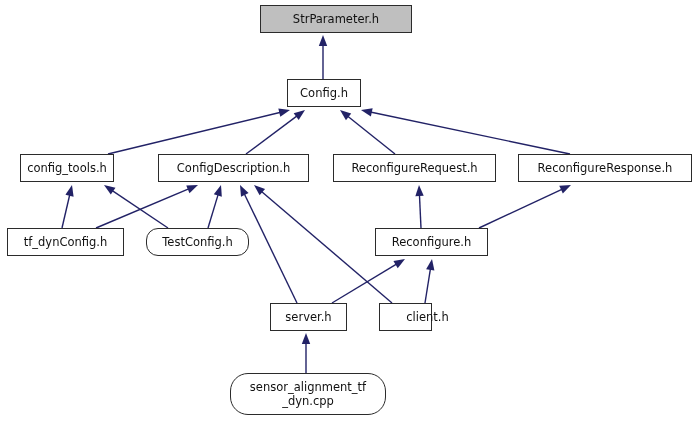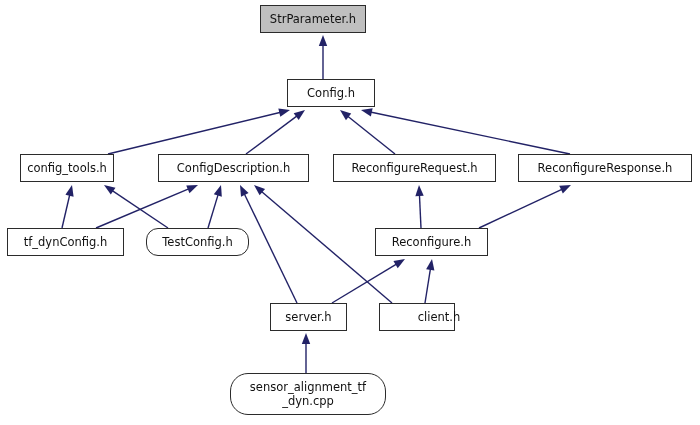--- a/index.html
+++ b/index.html
@@ -109,27 +109,27 @@
       <g>
         <line x1="479" y1="228" x2="562.3936515869456" y2="189.02253241044934" stroke="#222266" stroke-width="1.4"></line>
         <polygon points="571,185 562.8131372189778,193.46258103681805 559.256371719212,185.85275717685414" fill="#222266"></polygon>
       </g>
       <g>
         <line x1="306" y1="373" x2="306" y2="342.5" stroke="#222266" stroke-width="1.4"></line>
         <polygon points="306,333 310.2,344 301.8,344" fill="#222266"></polygon>
       </g>
     </svg>
   <div id="node-layer">
-      <div class="node highlight" style="left: 260px; top: 5px; width: 106px; height: 28px; border-color: rgb(43, 43, 43); background: rgb(191, 191, 191);"><span>StrParameter.h</span></div>
-      <div class="node" style="left: 287px; top: 79px; width: 88px; height: 28px; border-color: rgb(43, 43, 43); background: rgb(255, 255, 255);"><span>Config.h</span></div>
+      <div class="node highlight" style="left: 260px; top: 5px; width: 152px; height: 28px; border-color: rgb(43, 43, 43); background: rgb(191, 191, 191);"><span>StrParameter.h</span></div>
+      <div class="node" style="left: 287px; top: 79px; width: 74px; height: 28px; border-color: rgb(43, 43, 43); background: rgb(255, 255, 255);"><span>Config.h</span></div>
       <div class="node" style="left: 20px; top: 154px; width: 94px; height: 28px; border-color: rgb(43, 43, 43); background: rgb(255, 255, 255);"><span>config_tools.h</span></div>
       <div class="node" style="left: 158px; top: 154px; width: 151px; height: 28px; border-color: rgb(43, 43, 43); background: rgb(255, 255, 255);"><span>ConfigDescription.h</span></div>
       <div class="node" style="left: 333px; top: 154px; width: 163px; height: 28px; border-color: rgb(43, 43, 43); background: rgb(255, 255, 255);"><span>ReconfigureRequest.h</span></div>
       <div class="node" style="left: 518px; top: 154px; width: 174px; height: 28px; border-color: rgb(43, 43, 43); background: rgb(255, 255, 255);"><span>ReconfigureResponse.h</span></div>
       <div class="node" style="left: 7px; top: 228px; width: 117px; height: 28px; border-color: rgb(43, 43, 43); background: rgb(255, 255, 255);"><span>tf_dynConfig.h</span></div>
       <div class="node" style="left: 146px; top: 228px; width: 103px; height: 28px; border-color: rgb(43, 43, 43); background: rgb(255, 255, 255); border-radius: 12px;"><span>TestConfig.h</span></div>
       <div class="node" style="left: 375px; top: 228px; width: 113px; height: 28px; border-color: rgb(43, 43, 43); background: rgb(255, 255, 255);"><span>Reconfigure.h</span></div>
       <div class="node" style="left: 270px; top: 303px; width: 77px; height: 28px; border-color: rgb(43, 43, 43); background: rgb(255, 255, 255);"><span>server.h</span></div>
-      <div class="node" style="left: 379px; top: 303px; width: 76px; height: 28px; border-color: rgb(43, 43, 43); background: rgb(255, 255, 255); padding-left: 44px;"><span>client.h</span></div>
+      <div class="node" style="left: 379px; top: 303px; width: 53px; height: 28px; border-color: rgb(43, 43, 43); background: rgb(255, 255, 255); padding-left: 44px;"><span>client.h</span></div>
       <div class="node multiline" style="left: 230px; top: 373px; width: 156px; height: 42px; border-color: rgb(43, 43, 43); background: rgb(255, 255, 255); border-radius: 18px;"><span>sensor_alignment_tf
 _dyn.cpp</span></div>
     </div>
 </div>
 
 </body></html>

